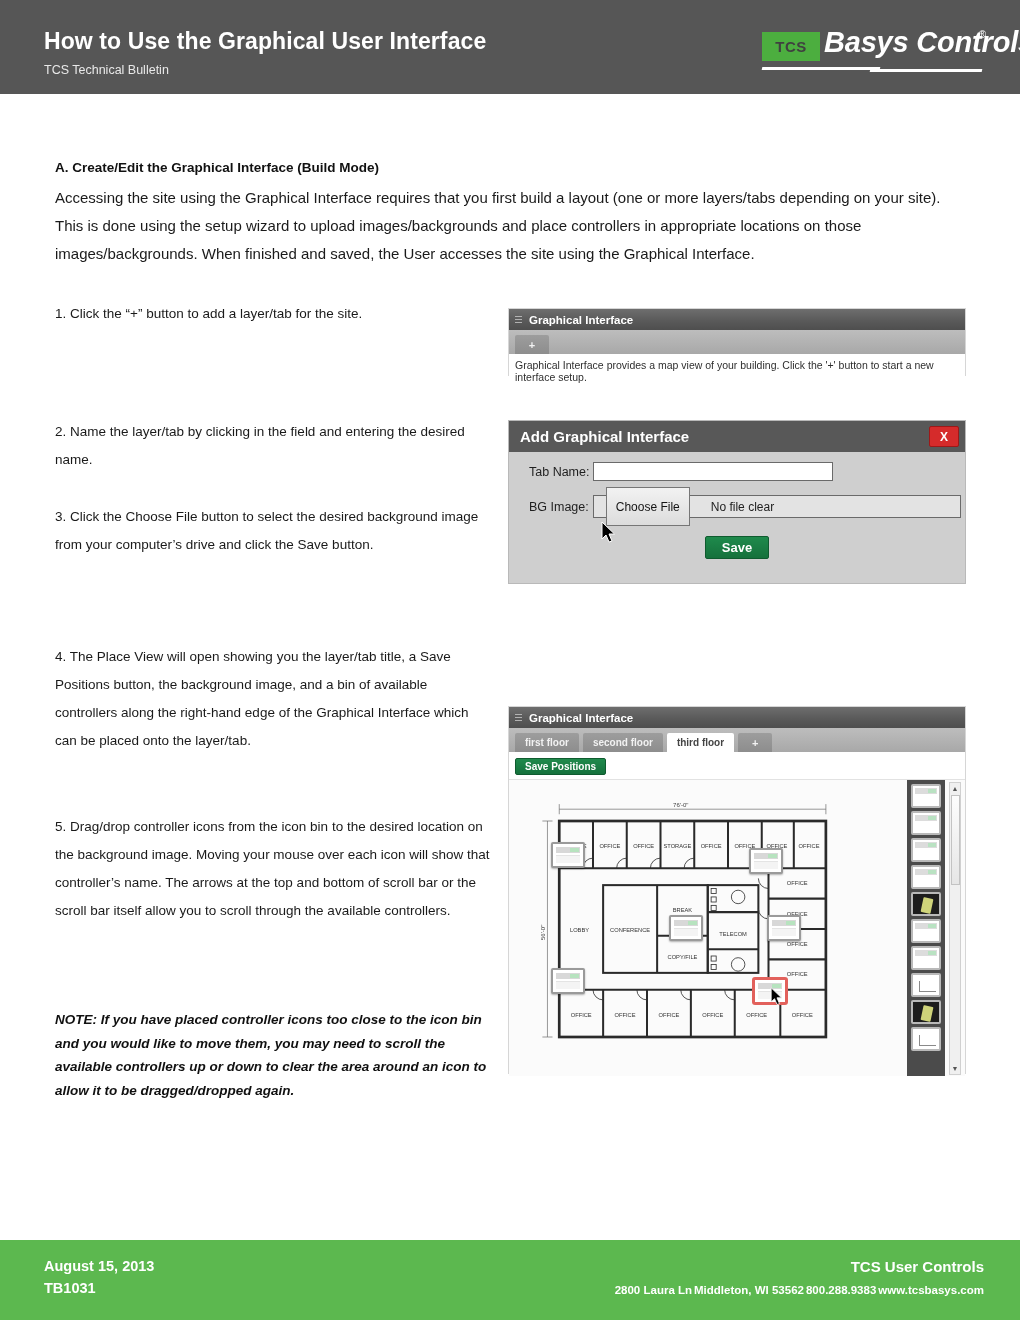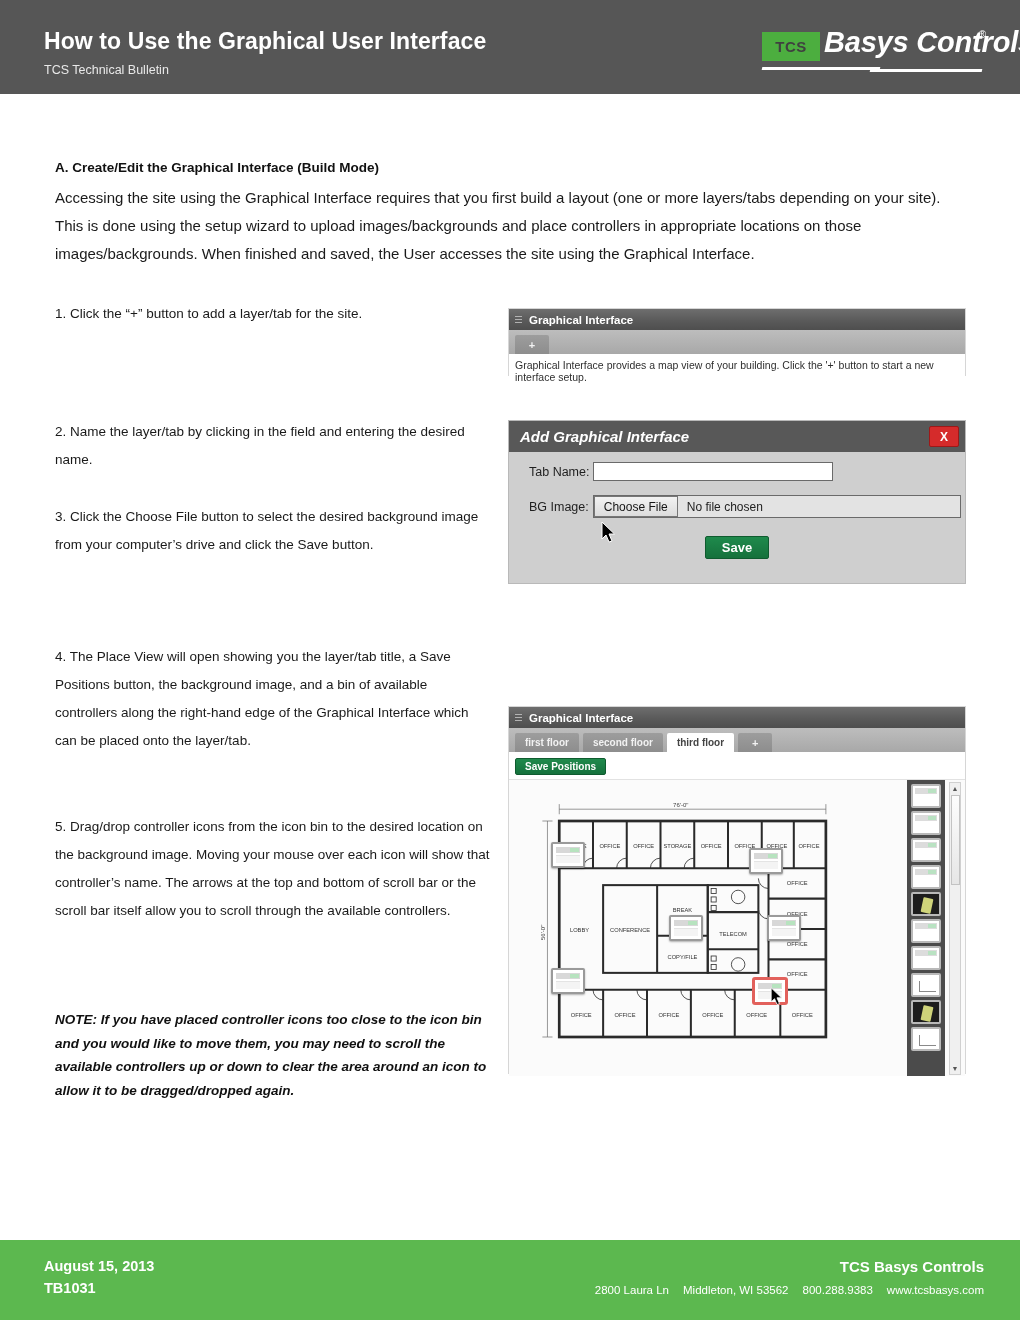--- a/index.html
+++ b/index.html
@@ -134,21 +134,21 @@
   }
 
   
   #shot2 { left: 508px; top: 322px; width: 458px; height: 164px;
            background: #cfcfcf; border: 1px solid #b9b9b9; }
   .dlg-titlebar {
     height: 31px; background: #585858;
     display:flex; align-items:center; padding: 0 6px 0 11px;
     justify-content: space-between;
   }
-  .dlg-title { color:#ffffff; font-size: 15px; font-weight: bold; font-style: italic; }
+  .dlg-title { color:#ffffff; font-size: 15px; font-weight: bold; }
   .dlg-close {
     width: 30px; height: 21px; background: #d52b2b;
     border: 1px solid #9e1818;
     color:#ffffff; font-size: 12px; font-weight: bold;
     display:flex; align-items:center; justify-content:center;
     border-radius: 2px;
   }
   .dlg-row { display:flex; align-items:center; padding-left: 20px; }
   #dlg-row-tab { margin-top: 10px; }
   .dlg-label { font-size: 12.5px; color:#1f1f1f; }
@@ -156,21 +156,21 @@
     margin-left: 4px; width: 240px; height: 19px;
     background:#ffffff; border: 1px solid #6a6a6a;
   }
   #dlg-row-bg { margin-top: 14px; }
   .file-field {
     margin-left: 4px; width: 368px; height: 23px;
     background: #e3e3e3; border: 1px solid #6a6a6a;
     display:flex; align-items:center;
   }
   .file-btn {
-    height: 21px; padding: 0 9px; margin: 0;
+    height: 39px; padding: 0 9px; margin: 12px;
     background: linear-gradient(180deg,#f2f2f2 0%,#dcdcdc 100%);
     border: 1px solid #767676;
     font-size: 12px; color:#151515;
     display:flex; align-items:center;
   }
   .file-name { font-size: 12px; color:#222; padding-left: 9px; }
   .dlg-save-wrap { display:flex; justify-content:center; margin-top: 18px; }
   .btn-save {
     background: linear-gradient(180deg,#1f8a4c 0%,#15713c 100%);
     border: 1px solid #0f5b2f;
@@ -280,22 +280,22 @@
   .foot-code {
     position:absolute; left: 44px; top: 40px;
     color:#ffffff; font-size: 14.5px; font-weight:bold;
   }
   .foot-company {
     position:absolute; right: 36px; top: 18px;
     color:#ffffff; font-size: 15px; font-weight:bold;
   }
   .foot-addr {
     position:absolute; right: 36px; top: 44px;
-    color:#ffffff; font-size: 11.5px; font-weight:normal;
-    display:flex; gap: 14px;
+    color:#ffffff; font-size: 11.5px; font-weight:bold;
+    display:flex; gap: 2px;
   }
 </style>
 </head>
 <body>
 
 <div class="doc-header">
   <div class="title">How to Use the Graphical User Interface</div>
   <div class="subtitle">TCS Technical Bulletin</div>
 
   <div class="brand">
@@ -347,21 +347,21 @@
 
     <div class="dlg-row" id="dlg-row-tab">
       <span class="dlg-label">Tab Name:</span>
       <input class="dlg-input" type="text" placeholder="" style="">
     </div>
 
     <div class="dlg-row" id="dlg-row-bg">
       <span class="dlg-label">BG Image:</span>
       <div class="file-field">
         <span class="file-btn">Choose File</span>
-        <span class="file-name">No file chosen</span>
+        <span class="file-name">No file clear</span>
       </div>
     </div>
 
     <div class="dlg-save-wrap">
       <span class="btn-save">Save</span>
     </div>
 
     <span class="cursor-arrow" id="cursor-dlg">
       <svg width="16" height="24" viewBox="0 0 16 24">
         <path d="M1,1 L1,18 L5,14 L8,21 L11,20 L8,13 L13.5,13 Z" fill="#000" stroke="#fff" stroke-width="1"></path>
@@ -563,20 +563,20 @@
       </div>
 
     </div>
   </div>
 
 </div>
 
 <div class="doc-footer">
   <div class="foot-date">August 15, 2013</div>
   <div class="foot-code">TB1031</div>
-  <div class="foot-company">TCS Basys Controls</div>
+  <div class="foot-company">TCS User Controls</div>
   <div class="foot-addr">
     <span>2800 Laura Ln</span>
     <span>Middleton, WI 53562</span>
     <span>800.288.9383</span>
     <span>www.tcsbasys.com</span>
   </div>
 </div>
 
 </body></html>

